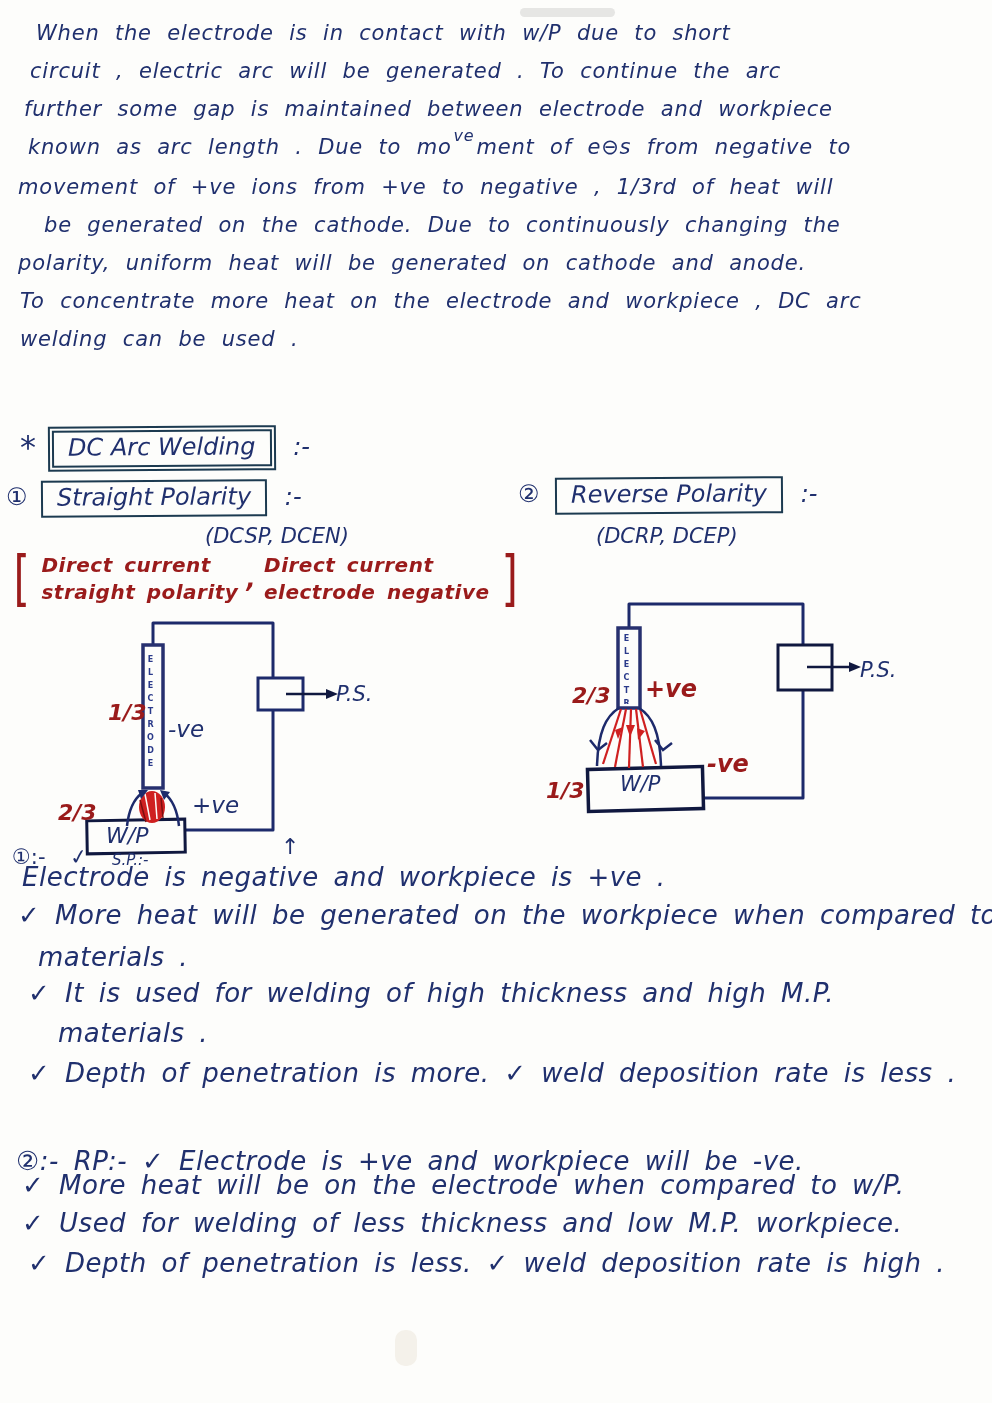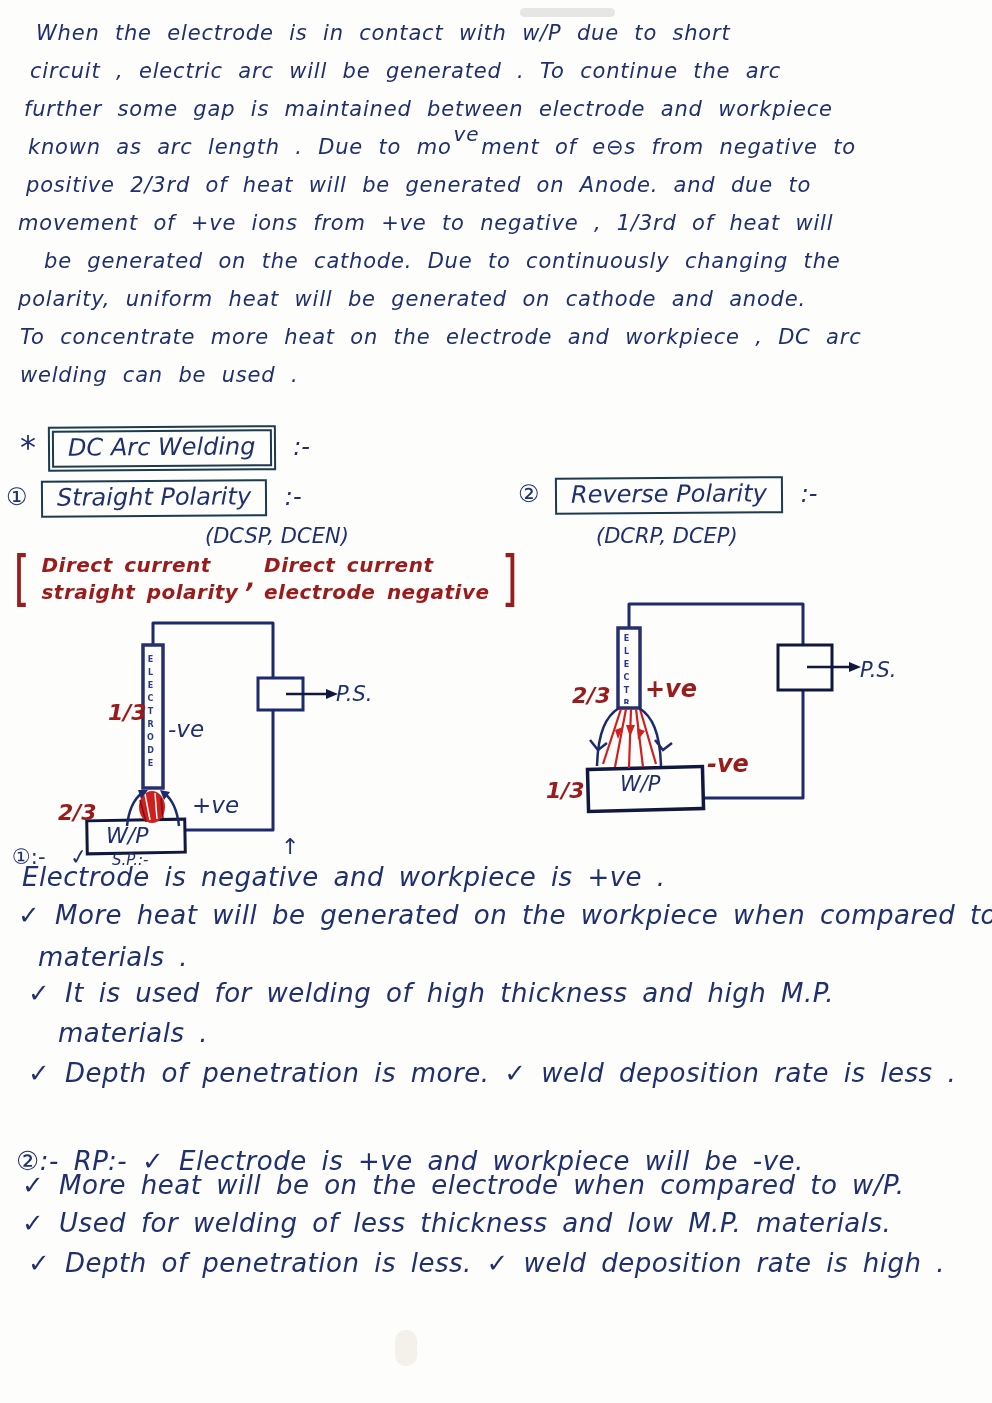--- a/index.html
+++ b/index.html
@@ -4,21 +4,21 @@
 <style>
   html,body{margin:0;padding:0;background:#ffffff;}
   .page{position:relative;width:992px;height:1403px;background:#fdfdfb;overflow:hidden;
         font-family:"DejaVu Sans",sans-serif;}
   .hw{position:absolute;white-space:nowrap;font-style:italic;}
   .ink{color:#20306e;}
   .red{color:#9a1b1b;}
   .intro{position:absolute;left:18px;top:14px;}
   .il{line-height:38px;font-size:21px;letter-spacing:.8px;word-spacing:8px;
       font-style:italic;color:#20306e;white-space:nowrap;}
-  .ins{position:relative;top:-13px;font-size:20px;margin:16px 2px;}
+  .ins{position:relative;top:-13px;font-size:16px;margin:16px 2px;}
   .note{font-size:26px;letter-spacing:.5px;word-spacing:6px;}
   .hand-box{display:inline-block;border:2px solid #1c3a50;padding:1px 14px 4px;
             transform:rotate(-.4deg);background:transparent;}
   .double{outline:2px solid #1c3a50;outline-offset:2px;}
   .vtext{position:absolute;writing-mode:vertical-lr;text-orientation:upright;
          font-size:8px;line-height:8px;letter-spacing:4px;color:#2a3a8a;
          overflow:hidden;font-style:normal;font-weight:bold;}
   .bracket{display:inline-block;font-size:60px;line-height:52px;transform:scaleX(.7);
            font-style:normal;}
   .rnl{font-size:20px;line-height:27px;letter-spacing:.5px;word-spacing:4px;
@@ -38,21 +38,20 @@
   <div class="smudge"></div>
   <div class="smudge2"></div>
 
   <div class="intro">
     <div class="il" style="margin-left:18px">When the electrode is in contact with w/P due to short</div>
     <div class="il" style="margin-left:12px">circuit , electric arc will be generated . To continue the arc</div>
     <div class="il" style="margin-left:6px">further some gap is maintained between electrode and workpiece</div>
     <div class="il" style="margin-left:10px">
       <span>known as arc length . Due to mo</span><span class="ins">ve</span><span>ment of e⊖s from negative to</span>
     </div>
-    <div class="il" style="margin-left:8px">positive 2/3rd of heat will be generated on Anode. and due to</div>
     <div class="il" style="margin-left:0">movement of +ve ions from +ve to negative , 1/3rd of heat will</div>
     <div class="il" style="margin-left:26px">be generated on the cathode. Due to continuously changing the</div>
     <div class="il" style="margin-left:0">polarity, uniform heat will be generated on cathode and anode.</div>
     <div class="il" style="margin-left:2px">To concentrate more heat on the electrode and workpiece , DC arc</div>
     <div class="il" style="margin-left:2px">welding can be used .</div>
   </div>
 
   <div class="hw ink" style="left:20px;top:428px;font-size:32px;font-style:normal">*</div>
   <div class="hw ink" style="left:52px;top:430px;font-size:24px">
     <span class="hand-box double"><span>DC Arc Welding</span></span>
@@ -148,15 +147,15 @@
   </div>
   <div class="hw ink note" style="left:22px;top:862px">Electrode is negative and workpiece is +ve .</div>
   <div class="hw ink note" style="left:18px;top:900px">✓ More heat will be generated on the workpiece when compared to</div>
   <div class="hw ink note" style="left:38px;top:942px">materials .</div>
   <div class="hw ink note" style="left:28px;top:978px">✓ It is used for welding of high thickness and high M.P.</div>
   <div class="hw ink note" style="left:58px;top:1018px">materials .</div>
   <div class="hw ink note" style="left:28px;top:1058px">✓ Depth of penetration is more.   ✓ weld deposition rate is less .</div>
 
   <div class="hw ink note" style="left:16px;top:1146px">②:- RP:- ✓ Electrode is +ve and workpiece will be -ve.</div>
   <div class="hw ink note" style="left:22px;top:1170px">✓ More heat will be on the electrode when compared to w/P.</div>
-  <div class="hw ink note" style="left:22px;top:1208px">✓ Used for welding of less thickness and low M.P. materials.</div>
+  <div class="hw ink note" style="left:22px;top:1208px">✓ Used for welding of less thickness and low M.P. workpiece.</div>
   <div class="hw ink note" style="left:28px;top:1248px">✓ Depth of penetration is less. ✓ weld deposition rate is high .</div>
 </div>
 
 </body></html>

